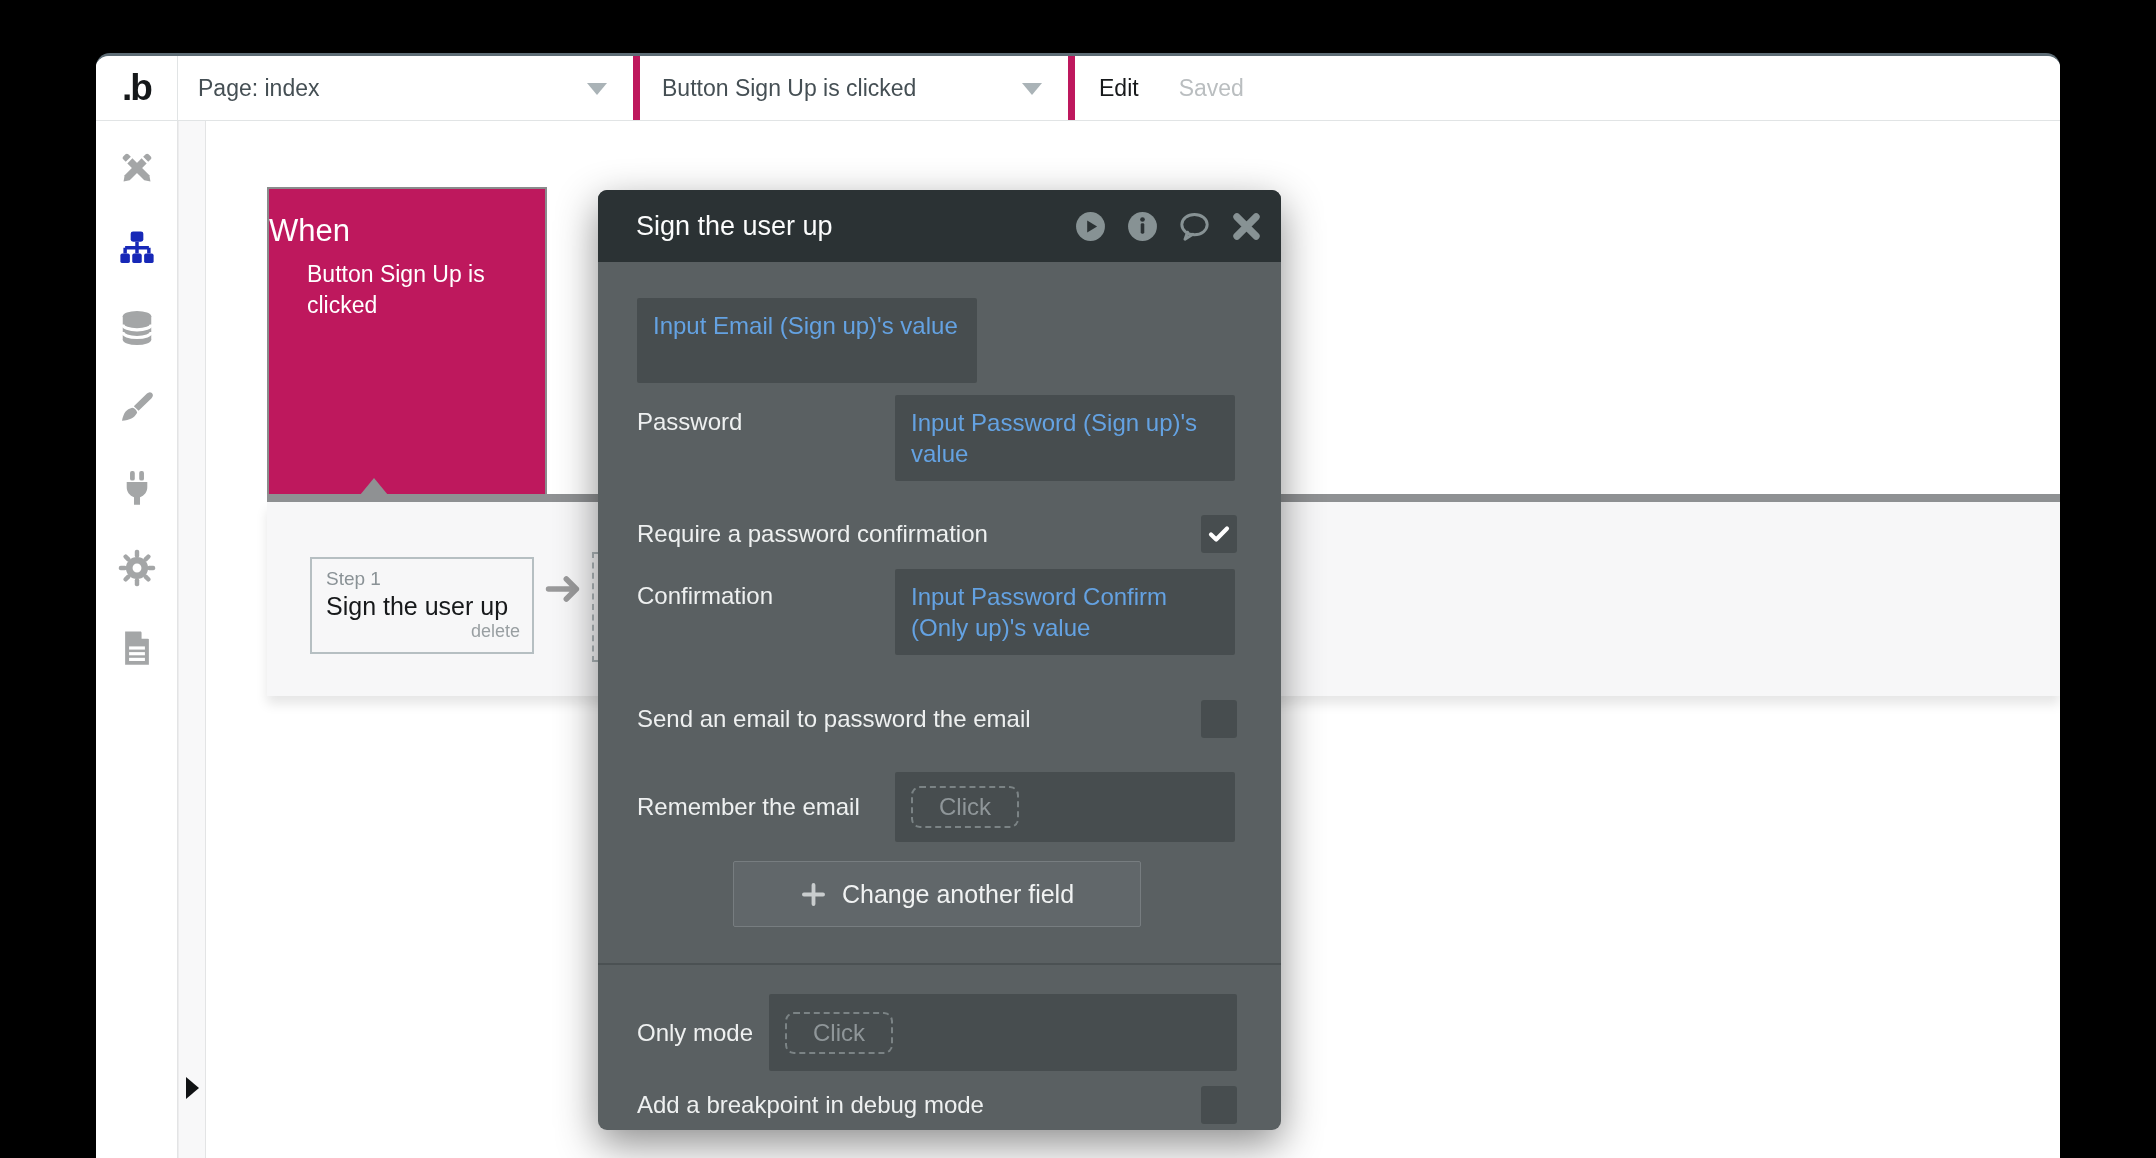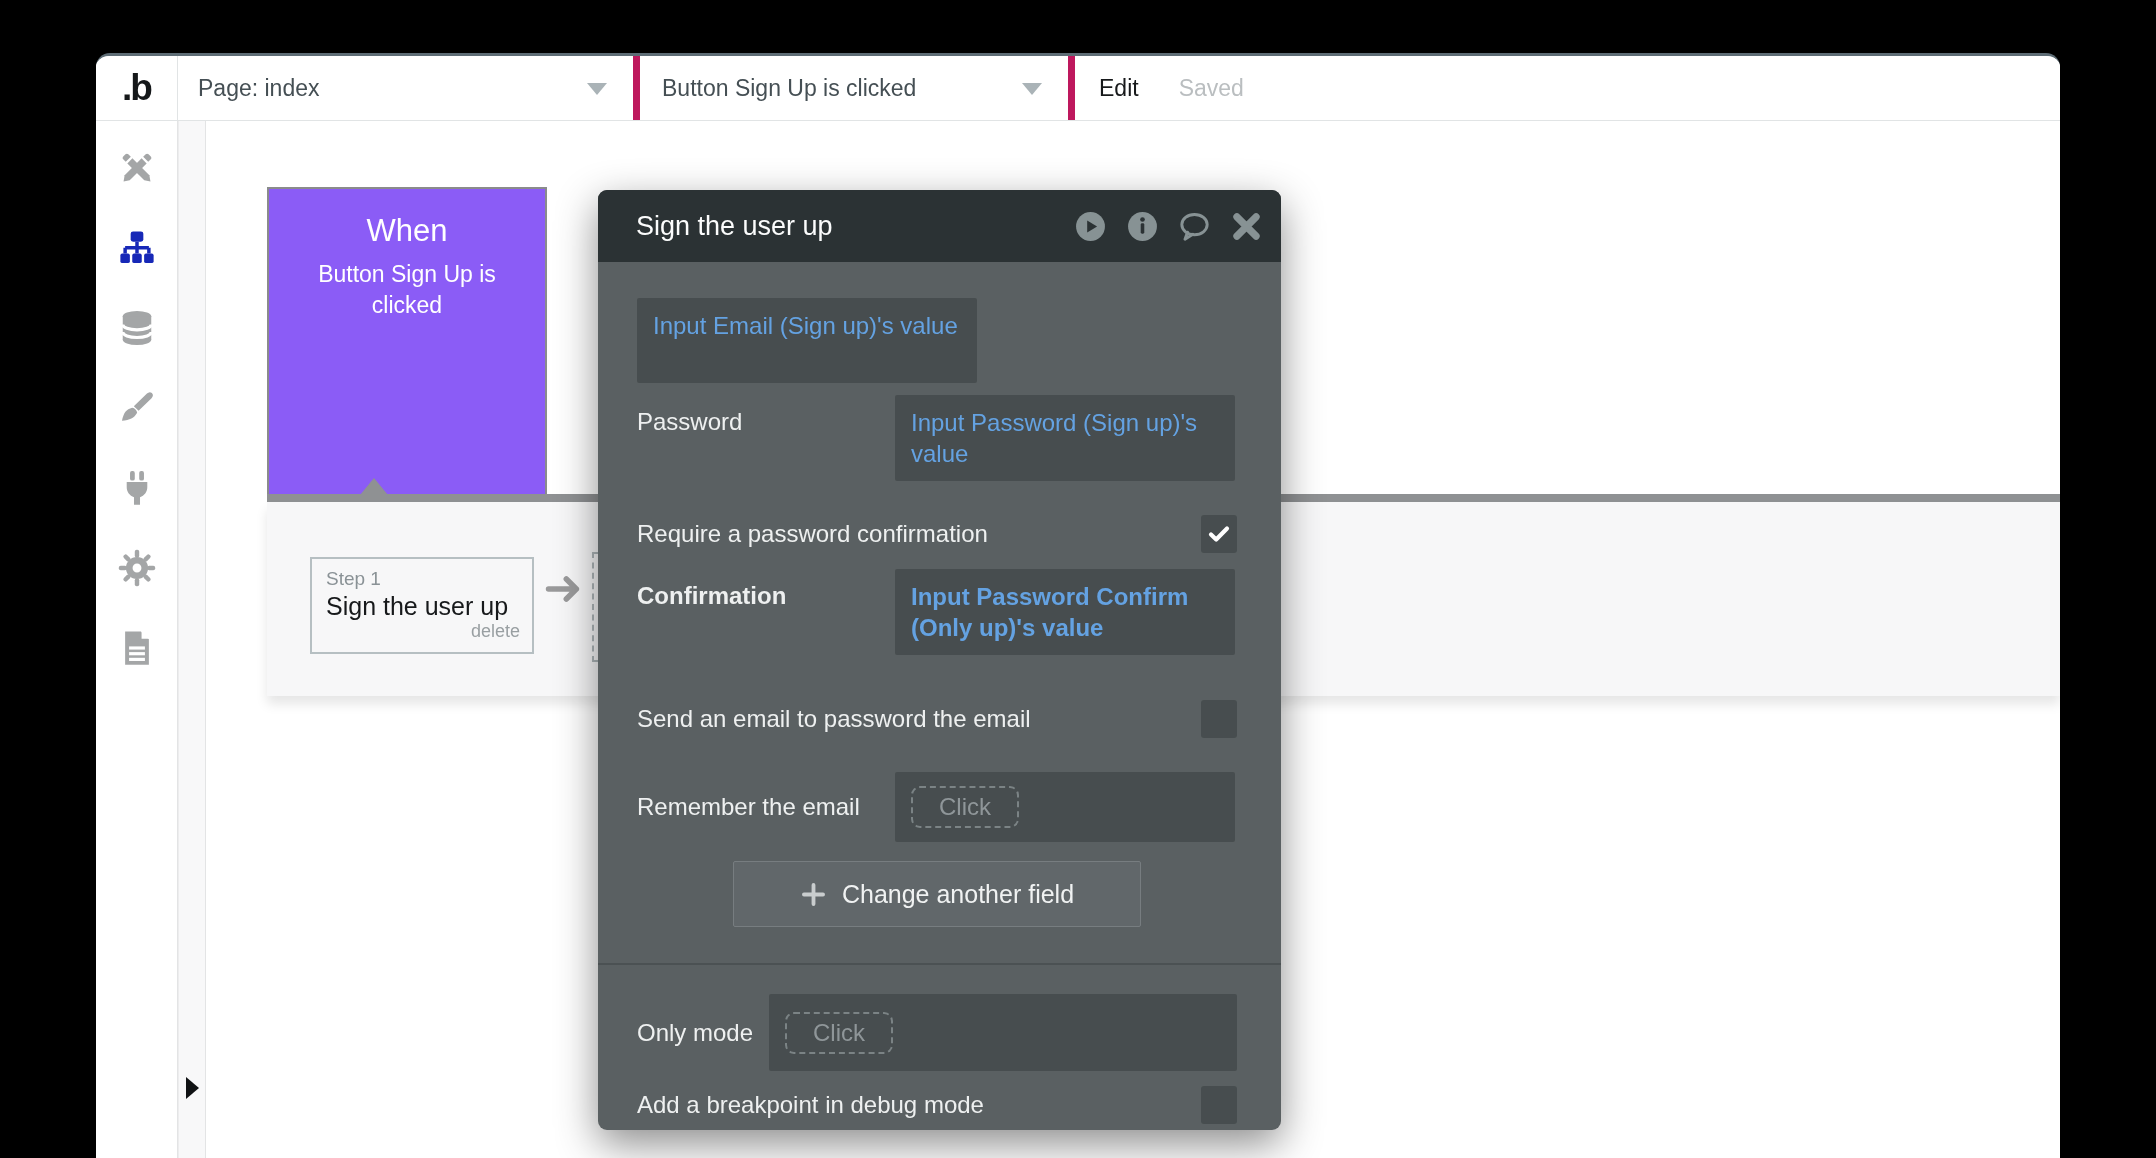--- a/index.html
+++ b/index.html
@@ -36,21 +36,21 @@
 
   
   .palette-strip { position:absolute; left:82px; top:65px; width:28px; bottom:0; background:#f8f8f9;
                    border-right:1px solid #e3e4e5; border-left:1px solid #ededee; }
   .expander { position:absolute; left:7px; top:956px; width:0; height:0; cursor:pointer;
               border-left:13px solid #101214; border-top:11px solid transparent; border-bottom:11px solid transparent; }
 
   
   .canvas { position:absolute; left:110px; top:65px; right:0; bottom:0; background:#fff; }
   .when-box { position:absolute; left:61px; top:66px; width:280px; height:346px;
-              background:#8b5cf6; border:2px solid #8a8b8c; color:#fff; text-align:center; cursor:pointer; }
+              background:#be185d; border:2px solid #8a8b8c; color:#fff; cursor:pointer; }
   .when-title { font-size:31px; margin-top:24px; }
   .when-sub { font-size:23px; line-height:31px; margin-top:10px; padding:0 38px; }
   .flow-triangle { position:absolute; left:154px; top:357px; width:0; height:0;
                    border-left:14px solid transparent; border-right:14px solid transparent;
                    border-bottom:17px solid #8f9193; }
   .flow-bar { position:absolute; left:61px; right:0; top:373px; height:8px; background:#8f9193; }
   .flow-panel { position:absolute; left:61px; right:0; top:381px; height:194px; background:#f7f7f8;
                 box-shadow:0 8px 11px rgba(0,0,0,0.10); }
   .step-card { position:absolute; left:104px; top:436px; width:224px; height:97px;
                border:2px solid #b6bfc2; background:#f7f7f8; padding:9px 12px 8px 14px; cursor:pointer; }
@@ -89,21 +89,21 @@
   .change-btn { height:66px; display:inline-flex; align-items:center; gap:15px; padding:0 66px;
                 background:#61676a; border:1px solid #777d80; border-radius:2px; color:#f0f2f2;
                 font-size:25px; cursor:pointer; }
   .change-btn svg { width:27px; height:27px; }
   .separator { border-top:2px solid #4b5153; margin:0 -44px 0 -39px; }
   .ow-row { display:flex; align-items:center; margin-top:29px; }
   .ow-label { width:132px; flex:none; }
   .ow-box { flex:1; height:77px; background:#474d4f; border-radius:2px; display:flex;
             align-items:center; padding-left:16px; cursor:pointer; }
   .mb12{margin-bottom:12px;} .mb33{margin-bottom:33px;} .mb15{margin-bottom:15px;}
-  .mb44{margin-bottom:44px;font-weight:bold;} .mb19{margin-bottom:19px;} .mb36{margin-bottom:36px;}
+  .mb44{margin-bottom:44px;} .mb19{margin-bottom:19px;} .mb36{margin-bottom:36px;}
   .mb14{margin-bottom:14px;}
 </style>
 </head>
 <body>
 
 <div class="window">
 
   <div class="topbar">
     <div class="logo-cell">.b</div>
     <div class="dd dd-page">

